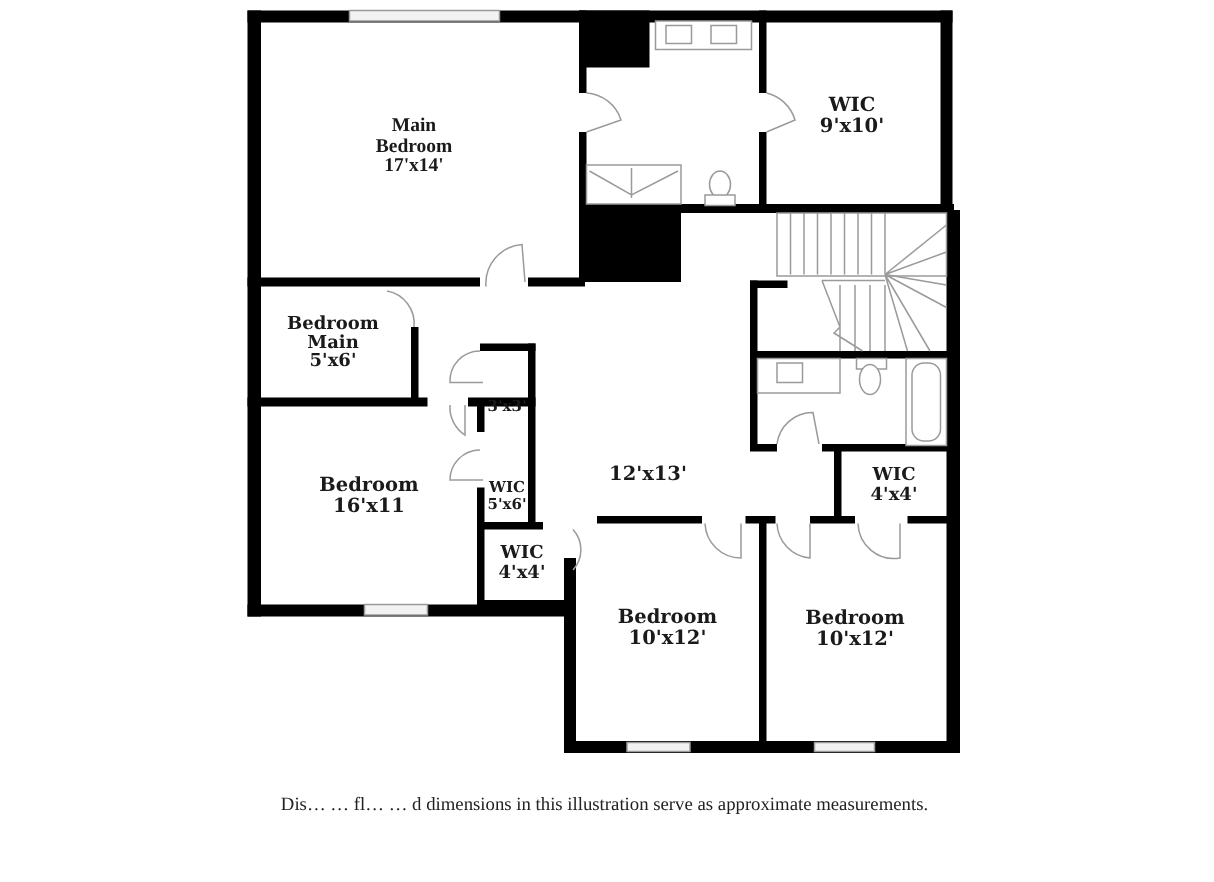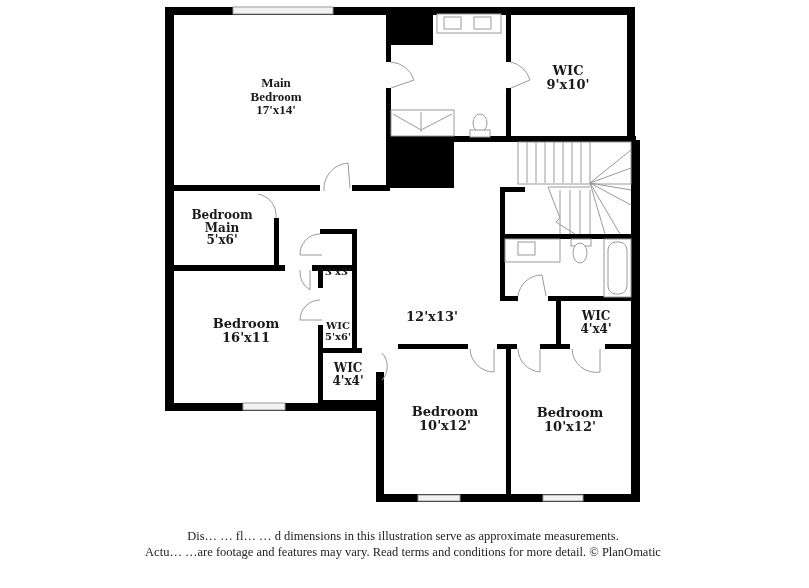--- a/index.html
+++ b/index.html
@@ -187,14 +187,13 @@
   <span class="dm">10'x12'</span>
 </div>
 
 <div class="label lg" style="left:570px; top:406px;">
   <span class="nm">Bedroom</span>
   <span class="dm">10'x12'</span>
 </div>
 
 <div class="disclaimer">
   <span>Dis… … fl… … d dimensions in this illustration serve as approximate measurements.</span>
-  <span>Actu… …are footage and features may vary. Read terms and conditions for more detail. © PlanOmatic</span>
 </div>
 
 </body></html>

